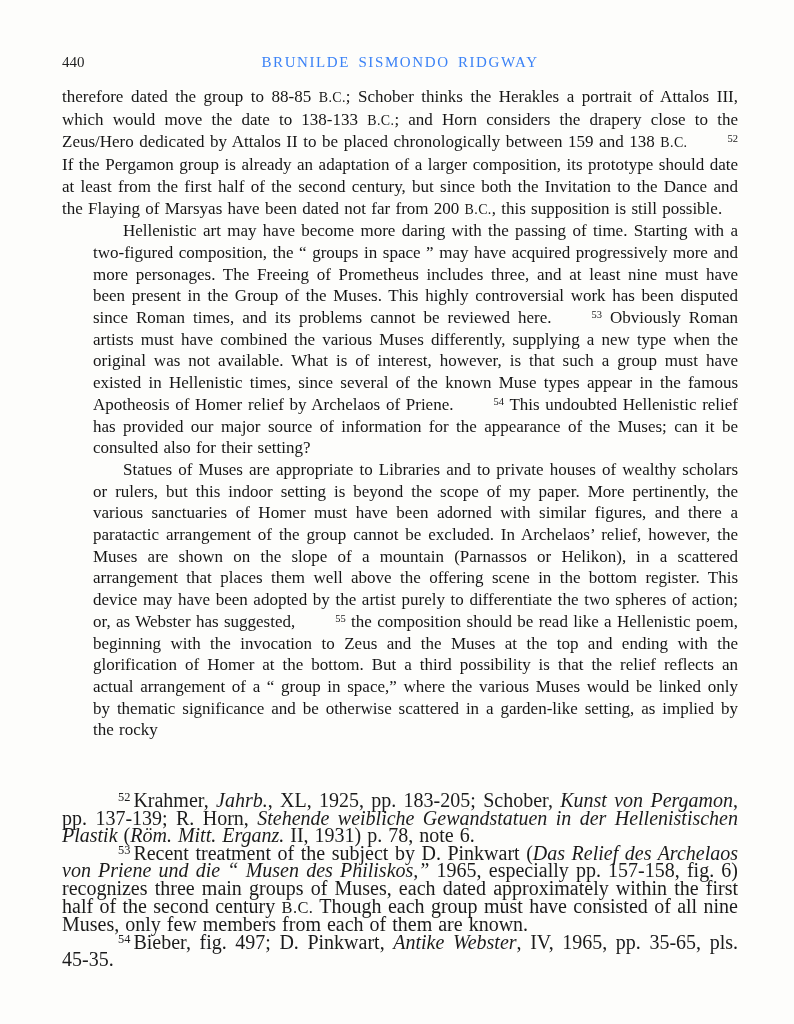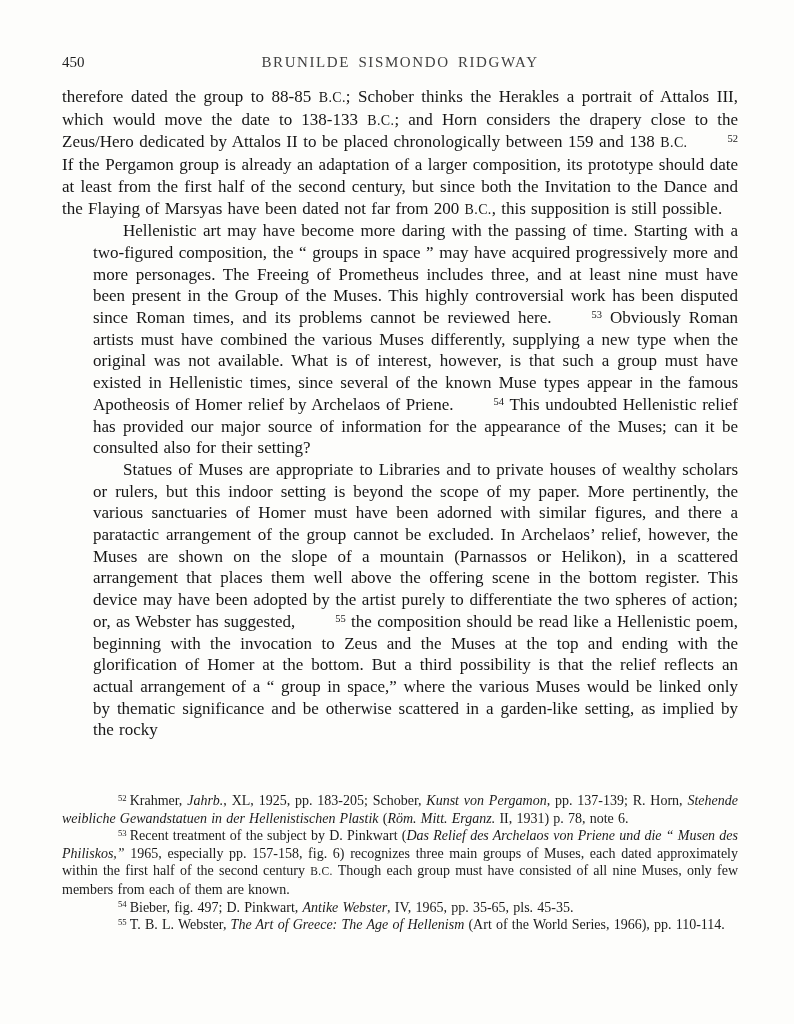--- a/index.html
+++ b/index.html
@@ -26,38 +26,38 @@
     font-size: 15px;
     color: #1f1f1f;
   }
   .running-head {
     position: absolute;
     left: 0; right: 0; top: 0;
     text-align: center;
     font-size: 15px;
     letter-spacing: 1.6px;
     word-spacing: 3px;
-    color: #404040;
+    color: #3b82f6;
     white-space: nowrap;
   }
   .body-text {
     position: absolute;
     top: 86px; left: 62px; width: 676px;
     font-size: 17px;
     line-height: 21.7px;
     text-align: justify;
     word-spacing: 0.06em;
     color: #161616;
   }
   .body-text p { margin: 0; }
   .body-text p.indent { text-indent: 30px; margin-left: 31px; }
   .footnotes {
     position: absolute;
     top: 792px; left: 62px; width: 676px;
-    font-size: 14px;
+    font-size: 20px;
     line-height: 17.6px;
     text-align: justify;
     word-spacing: 0.05em;
     color: #1b1b1b;
   }
   .footnotes p { margin: 0; text-indent: 16px; }
   .sup {
     font-size: 0.62em;
     line-height: 0;
     vertical-align: baseline;
@@ -68,30 +68,29 @@
   .fn-marker { margin-right: 3px; }
   .it { font-style: italic; }
   .sc { font-size: 0.82em; letter-spacing: 0.4px; }
 </style>
 </head>
 <body>
 
 <div class="page" style="background: rgb(253, 253, 251); color: rgb(26, 26, 26);">
 
   <div class="page-header">
-    <span class="page-number">450</span>
+    <span class="page-number">440</span>
     <span class="running-head">BRUNILDE SISMONDO RIDGWAY</span>
   </div>
 
   <div class="body-text">
     <p><span>therefore dated the group to 88-85 </span><span class="sc">B.C.</span><span>; Schober thinks the Herakles a portrait of Attalos III, which would move the date to 138-133 </span><span class="sc">B.C.</span><span>; and Horn considers the drapery close to the Zeus/Hero dedicated by Attalos II to be placed chronologically between 159 and 138 </span><span class="sc">B.C.</span><span class="sup">52</span><span> If the Pergamon group is already an adaptation of a larger composition, its prototype should date at least from the first half of the second century, but since both the Invitation to the Dance and the Flaying of Marsyas have been dated not far from 200 </span><span class="sc">B.C.</span><span>, this supposition is still possible.</span></p>
     <p class="indent"><span>Hellenistic art may have become more daring with the passing of time. Starting with a two-figured composition, the “ groups in space ” may have acquired progressively more and more personages. The Freeing of Prometheus includes three, and at least nine must have been present in the Group of the Muses. This highly controversial work has been disputed since Roman times, and its problems cannot be reviewed here.</span><span class="sup">53</span><span> Obviously Roman artists must have combined the various Muses differently, supplying a new type when the original was not available. What is of interest, however, is that such a group must have existed in Hellenistic times, since several of the known Muse types appear in the famous Apotheosis of Homer relief by Archelaos of Priene.</span><span class="sup">54</span><span> This undoubted Hellenistic relief has provided our major source of information for the appearance of the Muses; can it be consulted also for their setting?</span></p>
     <p class="indent"><span>Statues of Muses are appropriate to Libraries and to private houses of wealthy scholars or rulers, but this indoor setting is beyond the scope of my paper. More pertinently, the various sanctuaries of Homer must have been adorned with similar figures, and there a paratactic arrangement of the group cannot be excluded. In Archelaos’ relief, however, the Muses are shown on the slope of a mountain (Parnassos or Helikon), in a scattered arrangement that places them well above the offering scene in the bottom register. This device may have been adopted by the artist purely to differentiate the two spheres of action; or, as Webster has suggested,</span><span class="sup">55</span><span> the composition should be read like a Hellenistic poem, beginning with the invocation to Zeus and the Muses at the top and ending with the glorification of Homer at the bottom. But a third possibility is that the relief reflects an actual arrangement of a “ group in space,” where the various Muses would be linked only by thematic significance and be otherwise scattered in a garden-like setting, as implied by the rocky</span></p>
   </div>
 
   <div class="footnotes">
     <p><sup class="sup fn-marker">52</sup><span><span>Krahmer, </span><span class="it">Jahrb.</span><span>, XL, 1925, pp. 183-205; Schober, </span><span class="it">Kunst von Pergamon</span><span>, pp. 137-139; R. Horn, </span><span class="it">Stehende weibliche Gewandstatuen in der Hellenistischen Plastik</span><span> (</span><span class="it">Röm. Mitt. Erganz.</span><span> II, 1931) p. 78, note 6.</span></span></p>
     <p><sup class="sup fn-marker">53</sup><span><span>Recent treatment of the subject by D. Pinkwart (</span><span class="it">Das Relief des Archelaos von Priene und die “ Musen des Philiskos,”</span><span> 1965, especially pp. 157-158, fig. 6) recognizes three main groups of Muses, each dated approximately within the first half of the second century </span><span class="sc">B.C.</span><span> Though each group must have consisted of all nine Muses, only few members from each of them are known.</span></span></p>
     <p><sup class="sup fn-marker">54</sup><span><span>Bieber, fig. 497; D. Pinkwart, </span><span class="it">Antike Webster</span><span>, IV, 1965, pp. 35-65, pls. 45-35.</span></span></p>
-    <p><sup class="sup fn-marker">55</sup><span><span>T. B. L. Webster, </span><span class="it">The Art of Greece: The Age of Hellenism</span><span> (Art of the World Series, 1966), pp. 110-114.</span></span></p>
   </div>
 
 </div>
 
 </body></html>

